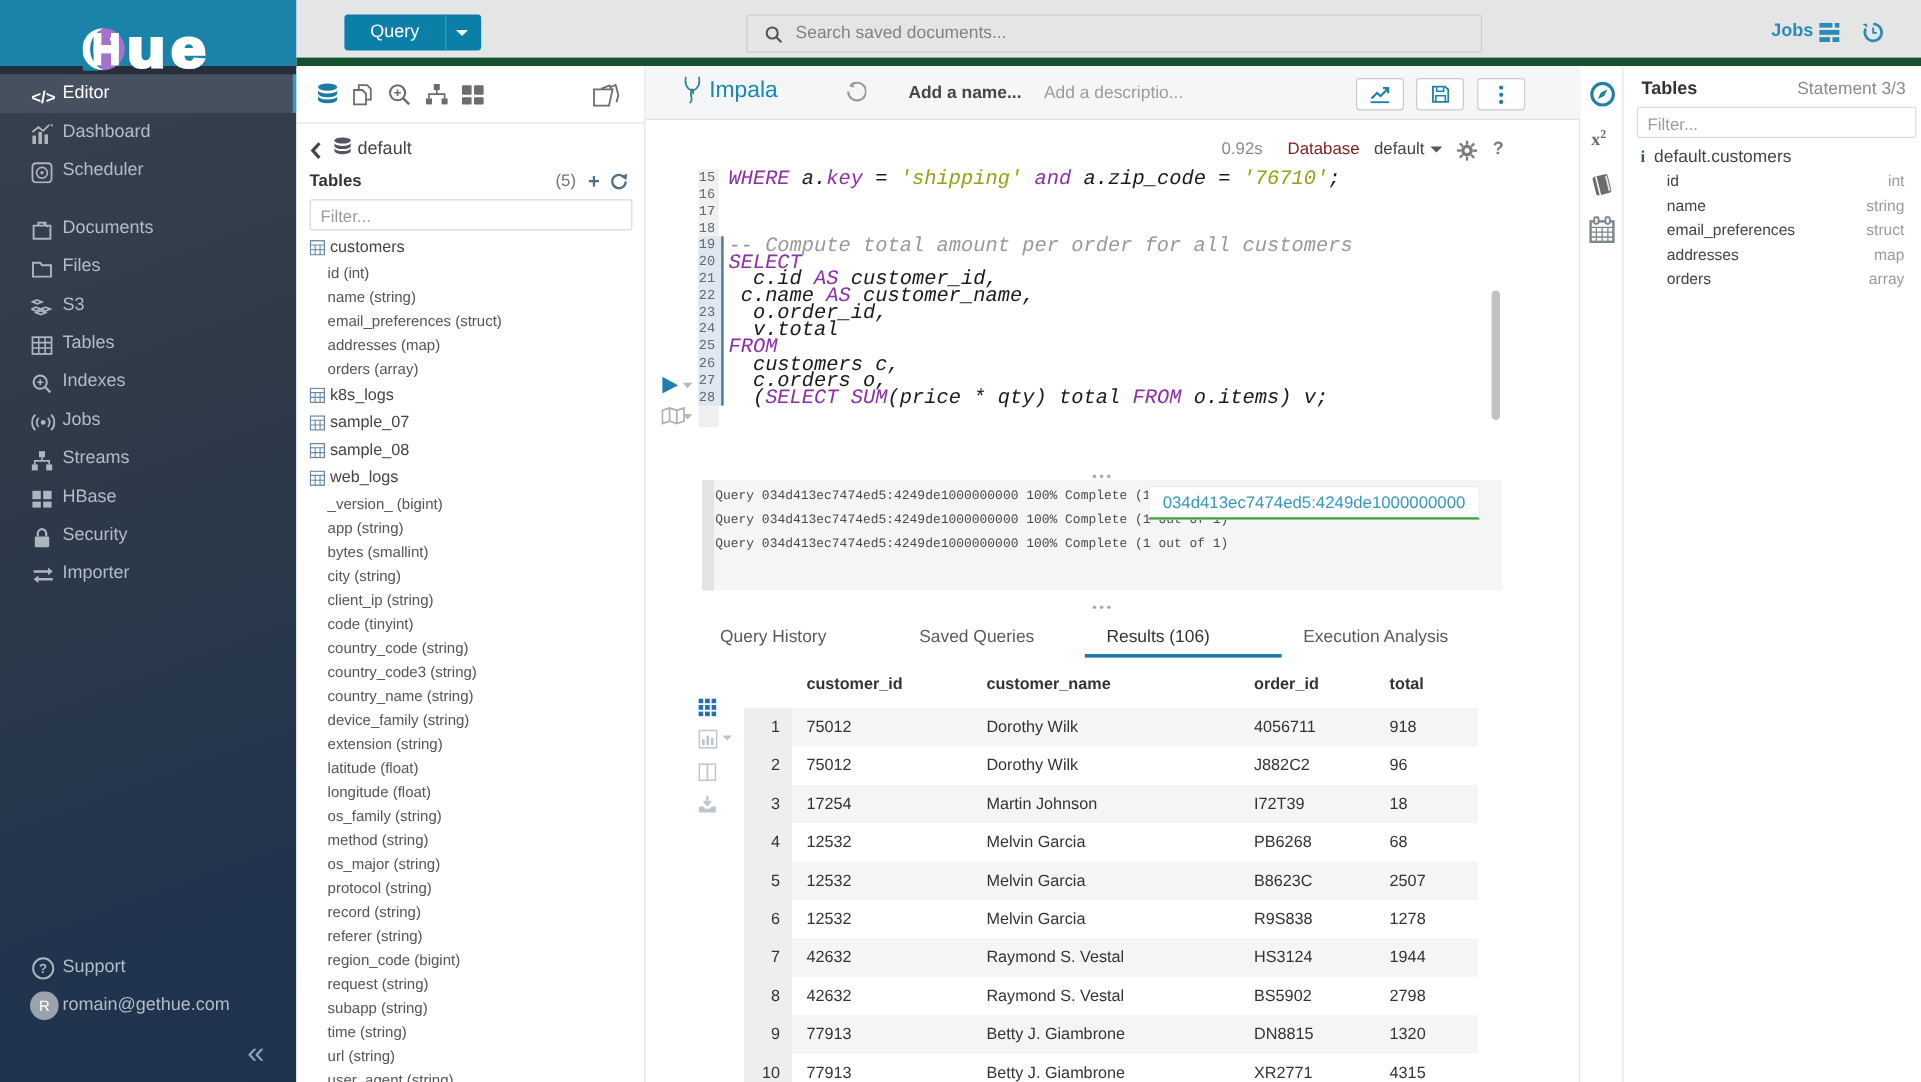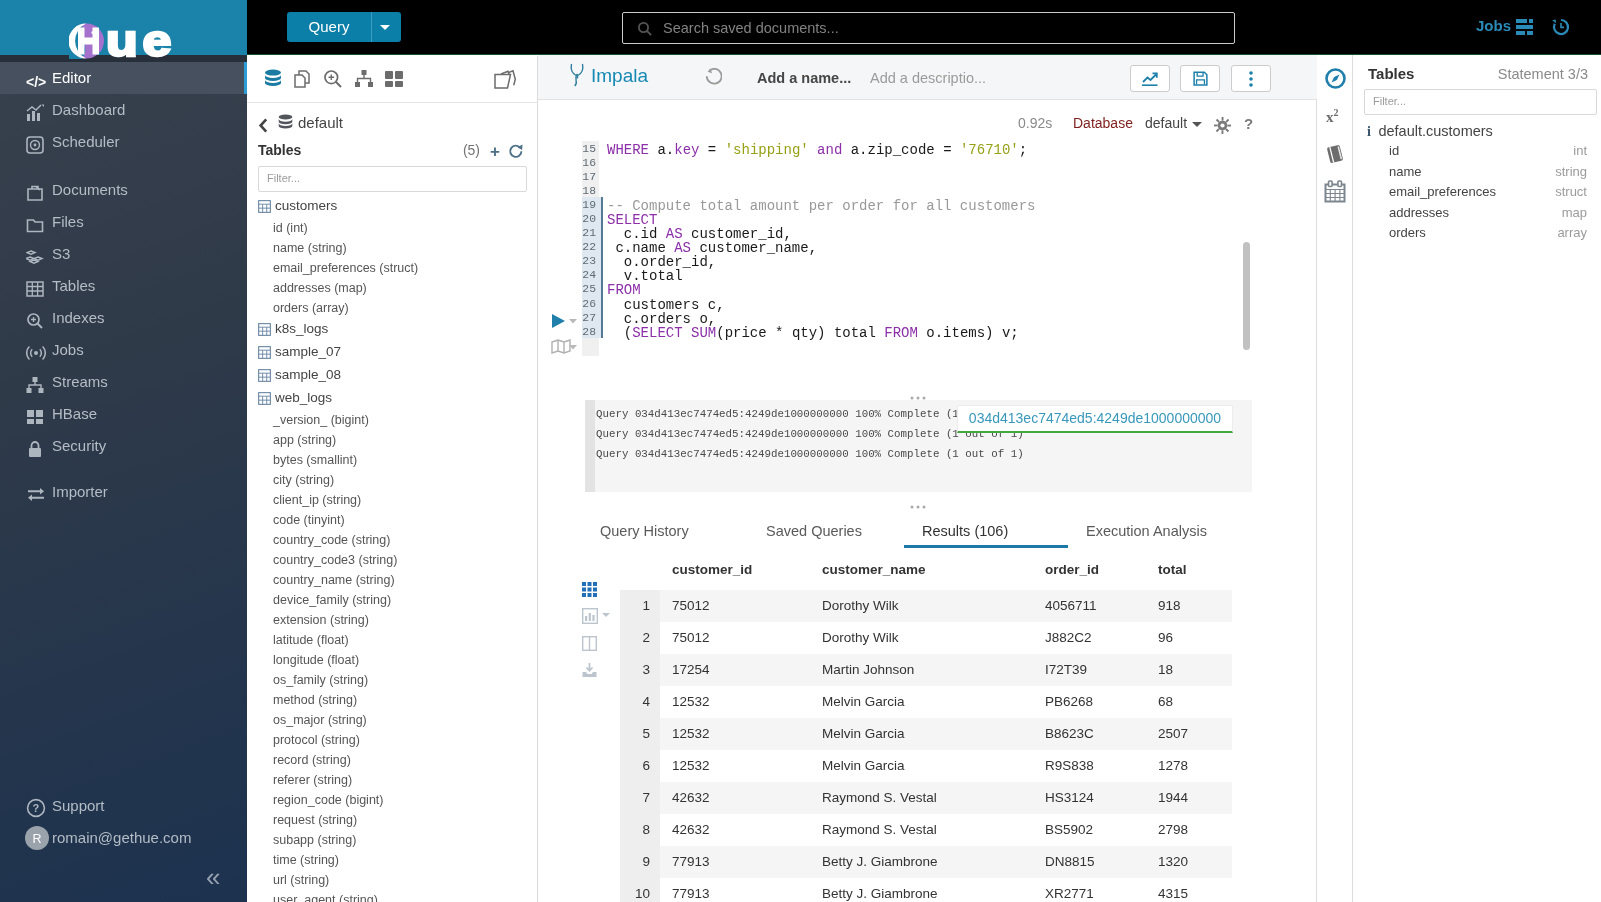--- a/index.html
+++ b/index.html
@@ -16,37 +16,37 @@
 .navitem { position:absolute; left:0; width:247px; height:32px; color:#b4bcc5;
   font-size:15px; line-height:32px; }
 .navitem .ni-icon { position:absolute; left:26px; top:7px; width:18px; height:18px; }
 .navitem .ni-txt { position:absolute; left:52px; top:0; }
 .navitem.active { background:#47505e; color:#fff; }
 .navitem.active:after { content:""; position:absolute; right:0; top:0; width:3px; height:32px; background:#2d9bd4; }
 #sb-foot { position:absolute; left:0; top:790px; width:247px; }
 #collapse { position:absolute; left:206px; top:862px; color:#97a2b0; font-size:26px; }
 
 
-#topbar { left:247px; top:0; width:1354px; height:55px; background:#000000; border-bottom:1px solid #14532d; }
+#topbar { left:247px; top:0; width:1354px; height:55px; background:#e5e5e5; border-bottom:7px solid #14532d; }
 #qbtn { position:absolute; left:40px; top:12px; width:114px; height:30px; background:#0b7fa7; border-radius:3px; color:#fff; font-size:15px; }
 #qbtn .qtxt { position:absolute; left:0; width:84px; text-align:center; line-height:30px; }
 #qbtn .qsep { position:absolute; left:84px; top:0; width:1px; height:30px; background:#3a9ec0; }
 #qbtn .qcaret { position:absolute; left:93px; top:13px; width:0; height:0; border:5px solid transparent; border-top-color:#fff; }
 #searchbox { position:absolute; left:375px; top:12px; width:613px; height:32px; border:1px solid #ccc; border-radius:2px; }
 #searchbox .ph { position:absolute; left:40px; top:7px; color:#828282; font-size:14.5px; }
 #jobs { position:absolute; left:1229px; top:17px; color:#2b8bb8; font-size:15px; font-weight:bold; }
 
 
 #leftassist { left:247px; top:56px; width:291px; height:846px; background:#fff; border-right:1px solid #dcdcdc; }
 #la-tools { position:absolute; left:0; top:10px; width:290px; height:36px; }
 #la-div { position:absolute; left:0; top:46px; width:290px; height:1px; background:#e5e5e5; }
 #la-db { position:absolute; left:11px; top:58px; font-size:15px; color:#444; }
 #la-tables-row { position:absolute; left:11px; top:86px; width:268px; font-size:14px; color:#333; font-weight:bold; }
 #la-filter { position:absolute; left:11px; top:110px; width:269px; height:26px; border:1px solid #d9d9d9; border-radius:2px; }
-#la-filter span, #ra-filter span { position:absolute; left:8px; top:5px; color:#9b9b9b; font-size:11px; }
+#la-filter span, #ra-filter span { position:absolute; left:8px; top:5px; color:#9b9b9b; font-size:14px; }
 #la-list { position:absolute; left:0px; top:139px; width:290px; }
 .tbl-row { position:relative; height:23px; font-size:13.5px; color:#444; padding-left:28px; line-height:22px;}
 .tbl-row svg { position:absolute; left:11px; top:5px; }
 .col-row { height:20px; font-size:12.5px; color:#555; padding-left:26px; line-height:20px; }
 
 
 #main { left:538px; top:55px; width:779px; height:847px; background:#fff; border-right:1px solid #ddd; }
 #ed-head { position:absolute; left:0; top:0; width:779px; height:45px; background:#f5f6f7; border-bottom:1px solid #e2e2e2; }
 #ed-head .impala-name { position:absolute; left:53px; top:10px; font-size:19px; color:#1689b4; }
 #ed-head .addname { position:absolute; left:219px; top:15px; font-size:14.5px; font-weight:bold; color:#464646; }
@@ -55,21 +55,21 @@
 #meta-row { position:absolute; left:0; top:60px; width:778px; height:22px; font-size:14px; }
 #meta-row .t092 { position:absolute; left:480px; color:#8a8a8a; }
 #meta-row .dbl { position:absolute; left:535px; color:#7f1d1d; }
 #meta-row .dbv { position:absolute; left:607px; color:#444; }
 #meta-row .mcaret { position:absolute; left:654px; top:7px; width:0; height:0; border:5px solid transparent; border-top-color:#555; }
 
 
 #gutter { position:absolute; left:44px; top:86px; width:17px; height:215px; background:#f0f0f0; }
 #gutter-active { position:absolute; left:44px; top:142px; width:21px; height:141px; background:#dfe8f1; border-right:2px solid #537995; z-index:1; }
 #gutter pre { position:absolute; right:3px; top:1px; z-index:2; text-align:right; font-family:"Liberation Mono", monospace; font-size:11.4px; line-height:14.05px; color:#5f6b76; }
-#code { position:absolute; left:69px; top:88px; font-family:"Liberation Mono", monospace; font-size:14px; line-height:14.05px; color:#1a1a1a; white-space:pre; }
+#code { position:absolute; left:69px; top:88px; font-family:"Liberation Mono", monospace; font-size:17px; line-height:14.05px; color:#1a1a1a; white-space:pre;font-style:italic; }
 .kw { color:#8c2fa8; }
 .str { color:#96a014; }
 .cmt { color:#999; }
 #runbtn { position:absolute; left:13px; top:258px; }
 #mapbtn { position:absolute; left:13px; top:284px; }
 #ed-scroll { position:absolute; left:705px; top:187px; width:7px; height:108px; background:#c1c1c1; border-radius:4px; }
 .dots { position:absolute; left:372px; width:16px; height:4px; }
 
 
 #logbox { position:absolute; left:47px; top:345px; width:667px; height:92px; background:#f5f5f5; border-left:10px solid #e3e3e3; }
@@ -204,21 +204,21 @@
           </svg></span>
         <span class="ni-txt">HBase</span>
       </div>
       <div class="navitem" style="top:368px;">
         <span class="ni-icon"><svg width="18" height="18" viewBox="0 0 18 18">
             <rect x="3" y="8" width="12" height="9" rx="1" fill="#adb5bf"></rect>
             <path d="M5.5 8 v-2.5 a3.5 3.5 0 0 1 7 0 v2.5" fill="none" stroke="#adb5bf" stroke-width="1.8"></path>
           </svg></span>
         <span class="ni-txt">Security</span>
       </div>
-      <div class="navitem" style="top:414px;">
+      <div class="navitem" style="top:400px;">
         <span class="ni-icon"><svg width="20" height="18" viewBox="0 0 20 18">
             <path d="M14 2 l4 3.2 -4 3.2 v-2.2 h-12 v-2 h12 z" fill="#adb5bf"></path>
             <path d="M6 8.5 l-4 3.2 4 3.2 v-2.2 h12 v-2 h-12 z" fill="#adb5bf"></path>
           </svg></span>
         <span class="ni-txt">Importer</span>
       </div>
     </div>
   <div id="sb-foot">
       <div class="navitem" style="top:0px;">
         <span class="ni-icon"><svg width="20" height="20" viewBox="0 0 20 20">

